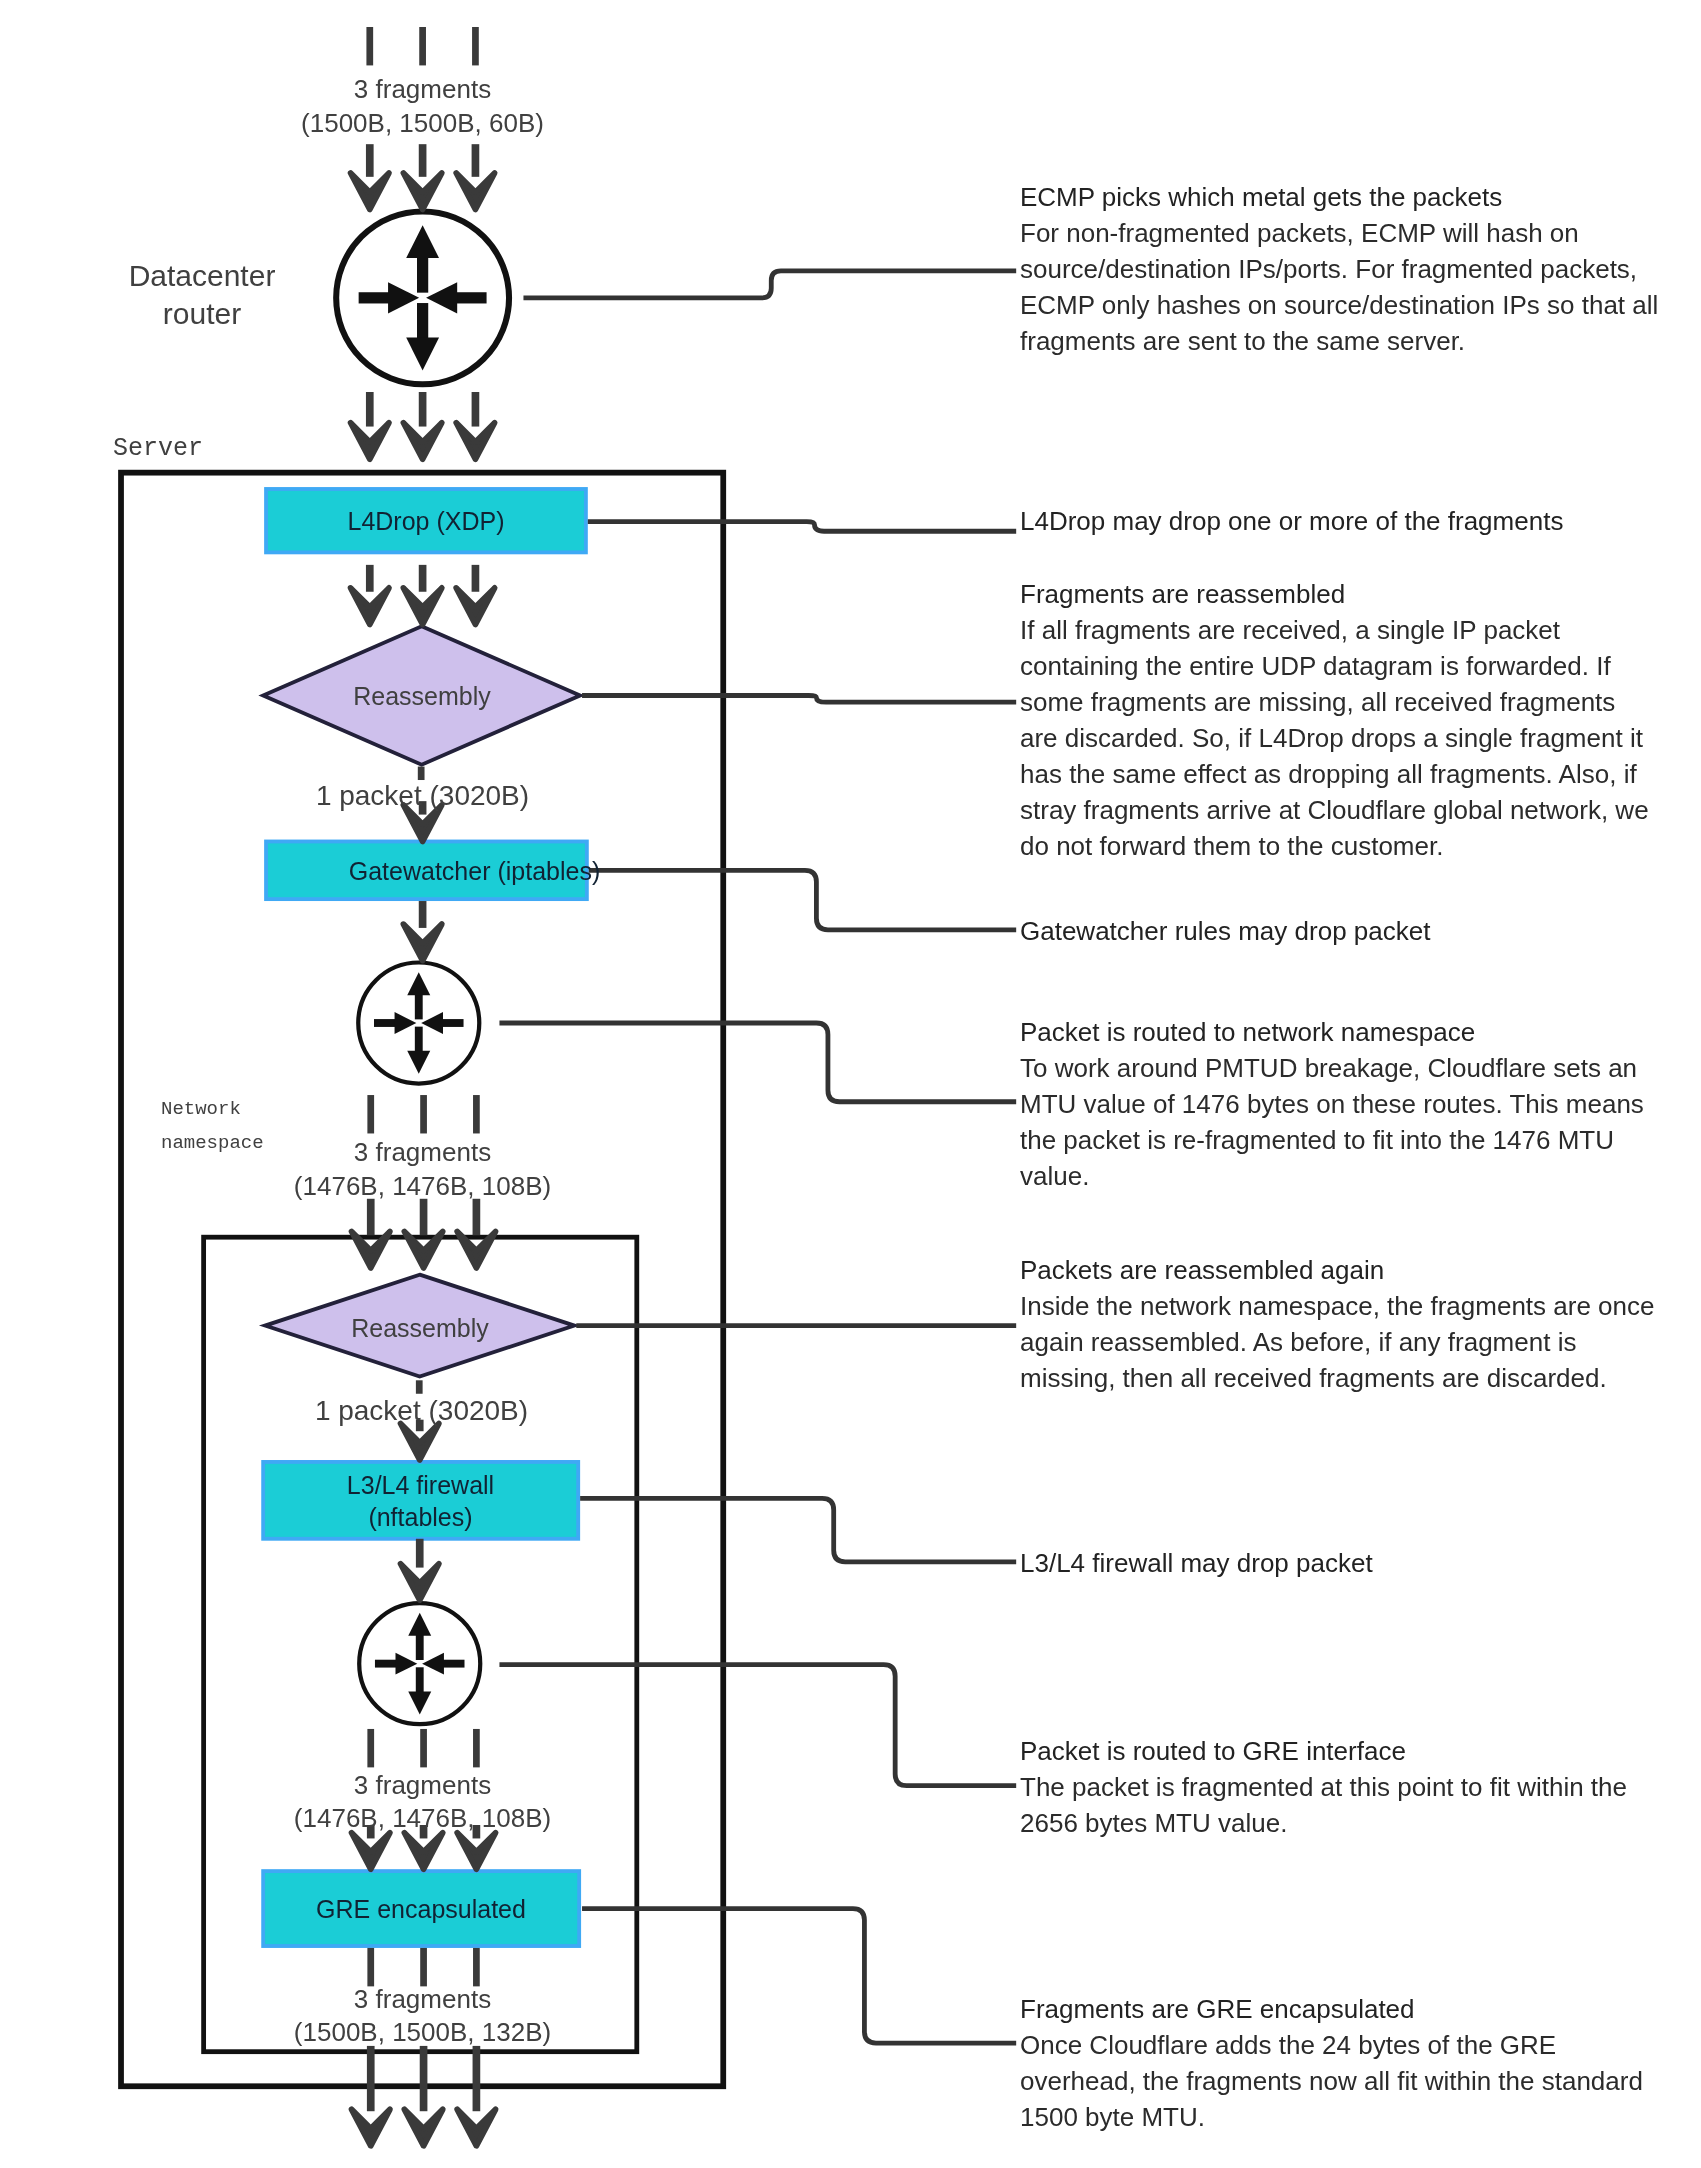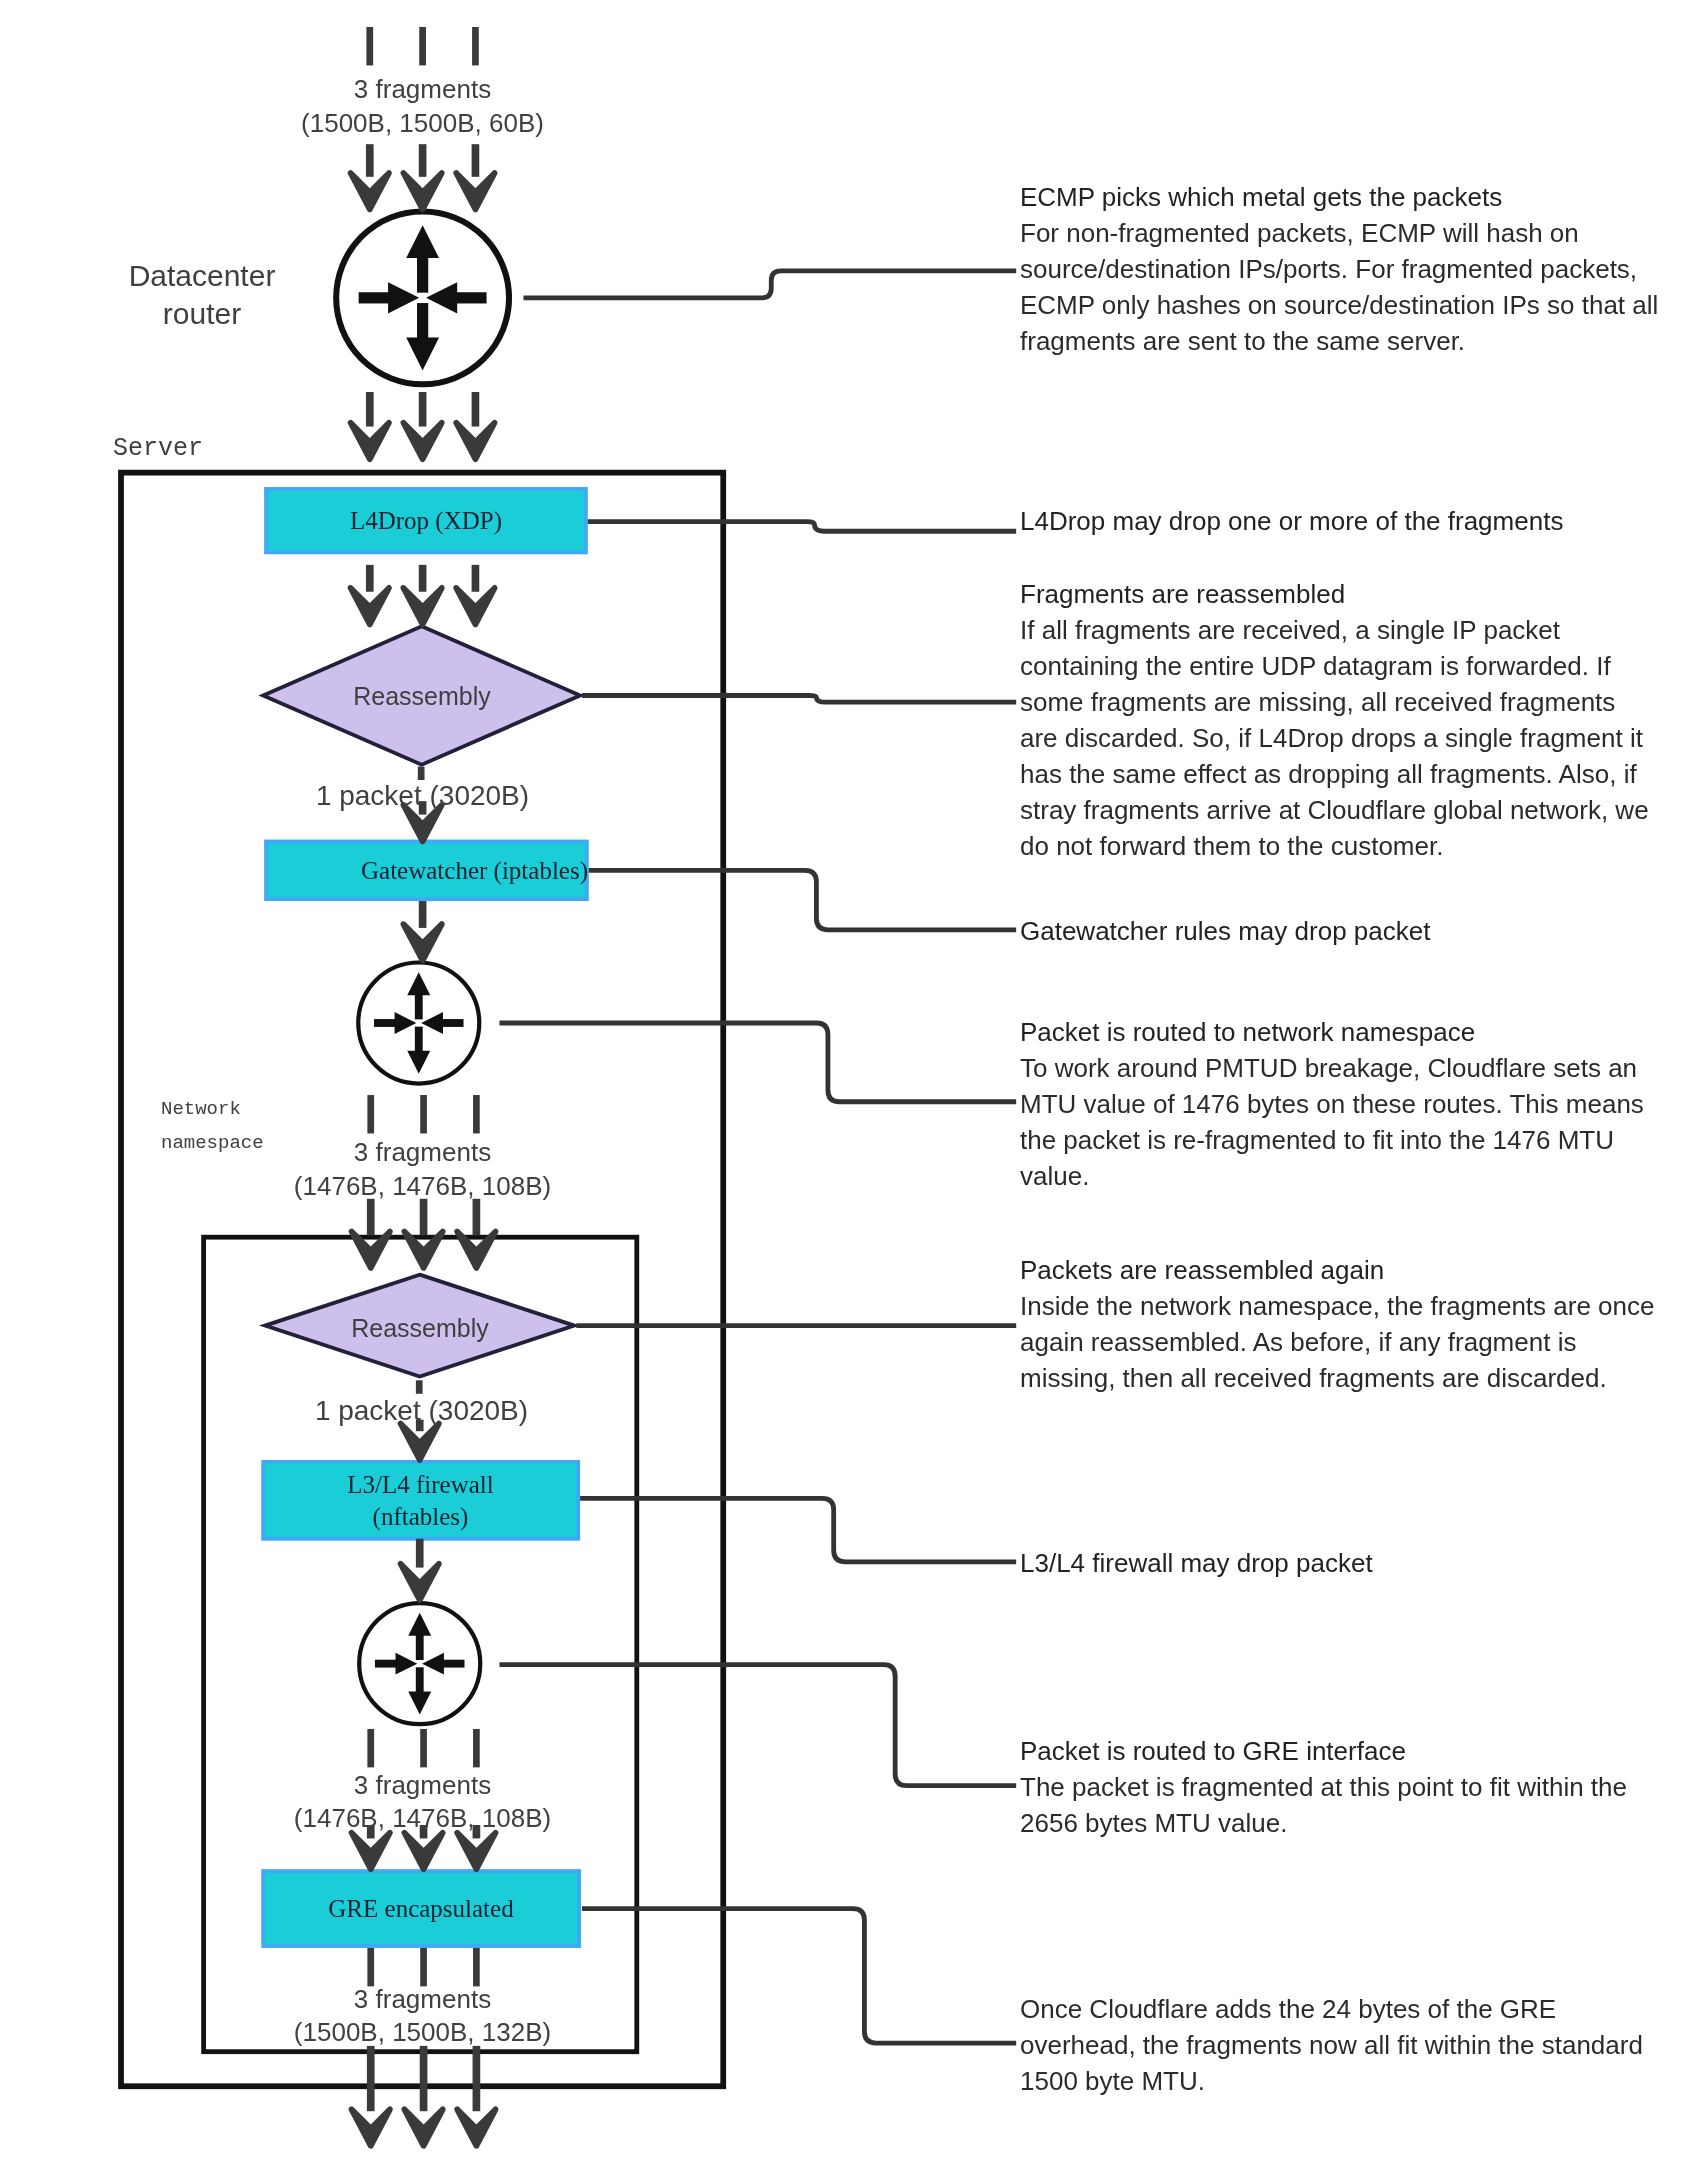--- a/index.html
+++ b/index.html
@@ -2,21 +2,21 @@
 <html><head>
 <meta charset="utf-8">
 <style>
   html,body{margin:0;padding:0;background:#ffffff;}
   body{width:1701px;height:2168px;position:relative;overflow:hidden;
        font-family:"Liberation Sans","DejaVu Sans",sans-serif;color:#333;}
   #shapes{position:absolute;left:0;top:0;width:1701px;height:2168px;}
   .lbl{position:absolute;text-align:center;color:#404040;font-size:26px;line-height:33px;white-space:pre-line;}
   .lbl.left{text-align:left;font-family:Liberation Mono, monospace;}
   .boxlbl{position:absolute;display:flex;align-items:center;justify-content:center;
-          color:#123;font-size:25px;line-height:32px;text-align:center;white-space:pre-line;font-family:Liberation Serif, serif;}
+          color:#123;font-size:25px;line-height:32px;text-align:center;white-space:pre-line;}
   .big{font-size:30px;line-height:38px;}
   .pkt{font-size:28px;}
   .ann{position:absolute;left:1020px;width:682px;color:#2b2b2b;}
   .ann h3{margin:0;font-size:26px;line-height:36px;font-weight:normal;color:#222;}
   .ann p{margin:0;font-size:26px;line-height:36px;white-space:pre-line;}
   .ann p:empty{display:none;}
 </style>
 </head>
 <body>
 
@@ -246,17 +246,18 @@
 <div class="ann" style="top:1545px;">
   <h3>L3/L4 firewall may drop packet</h3>
 
 </div>
 <div class="ann" style="top:1733px;">
   <h3>Packet is routed to GRE interface</h3>
   <p>The packet is fragmented at this point to fit within the
 2656 bytes MTU value.</p>
 </div>
 <div class="ann" style="top:1991px;">
+  <h3>Fragments are GRE encapsulated</h3>
   <p>Once Cloudflare adds the 24 bytes of the GRE
 overhead, the fragments now all fit within the standard
 1500 byte MTU.</p>
 </div>
 
 
 </body></html>

